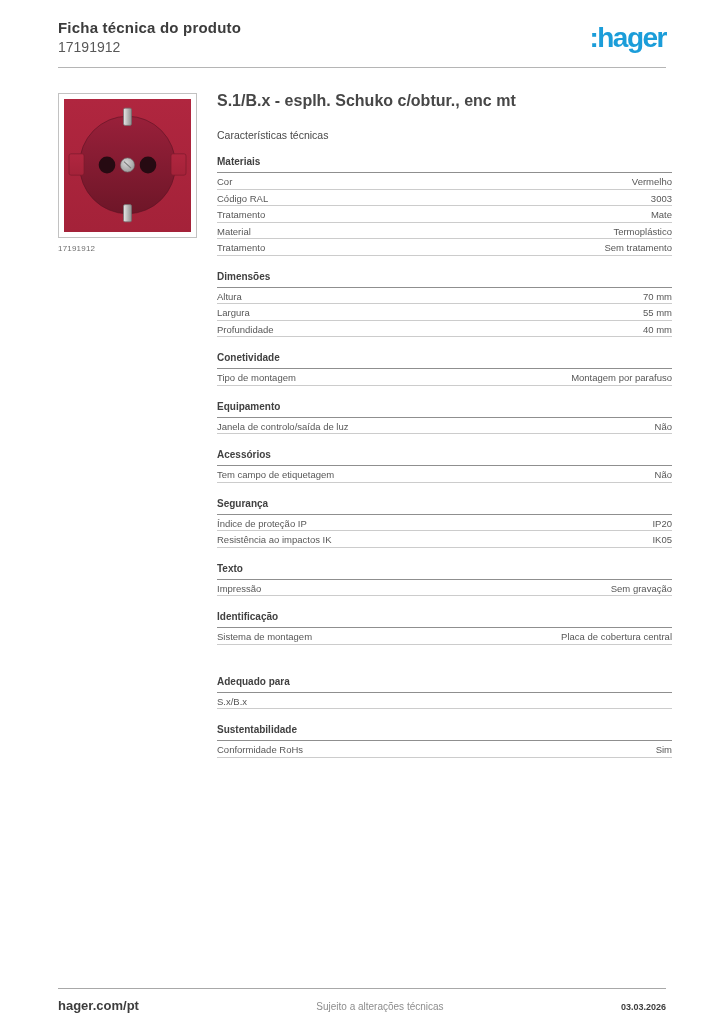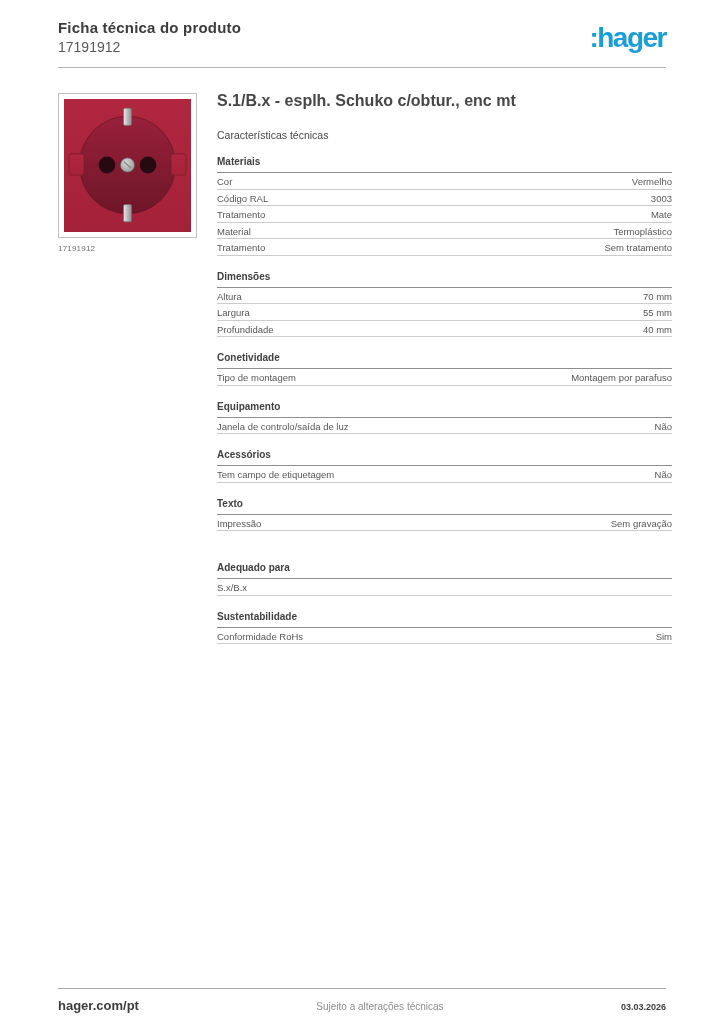--- a/index.html
+++ b/index.html
@@ -185,24 +185,42 @@
   </div>
         </div>
         <div class="section">
     <div class="section-title">Acessórios</div>
   <div class="spec-row">
     <span class="spec-label">Tem campo de etiquetagem</span>
     <span class="spec-value">Não</span>
   </div>
         </div>
         <div class="section">
+    <div class="section-title">Segurança</div>
+  <div class="spec-row">
+    <span class="spec-label">Índice de proteção IP</span>
+    <span class="spec-value">IP20</span>
+  </div>
+          <div class="spec-row">
+    <span class="spec-label">Resistência ao impactos IK</span>
+    <span class="spec-value">IK05</span>
+  </div>
+        </div>
+        <div class="section">
     <div class="section-title">Texto</div>
   <div class="spec-row">
     <span class="spec-label">Impressão</span>
     <span class="spec-value">Sem gravação</span>
+  </div>
+        </div>
+        <div class="section">
+    <div class="section-title">Identificação</div>
+  <div class="spec-row">
+    <span class="spec-label">Sistema de montagem</span>
+    <span class="spec-value">Placa de cobertura central</span>
   </div>
         </div>
         <div class="section extra-gap">
     <div class="section-title">Adequado para</div>
   <div class="spec-row">
     <span class="spec-label">S.x/B.x</span>
     <span class="spec-value"></span>
   </div>
         </div>
         <div class="section">

